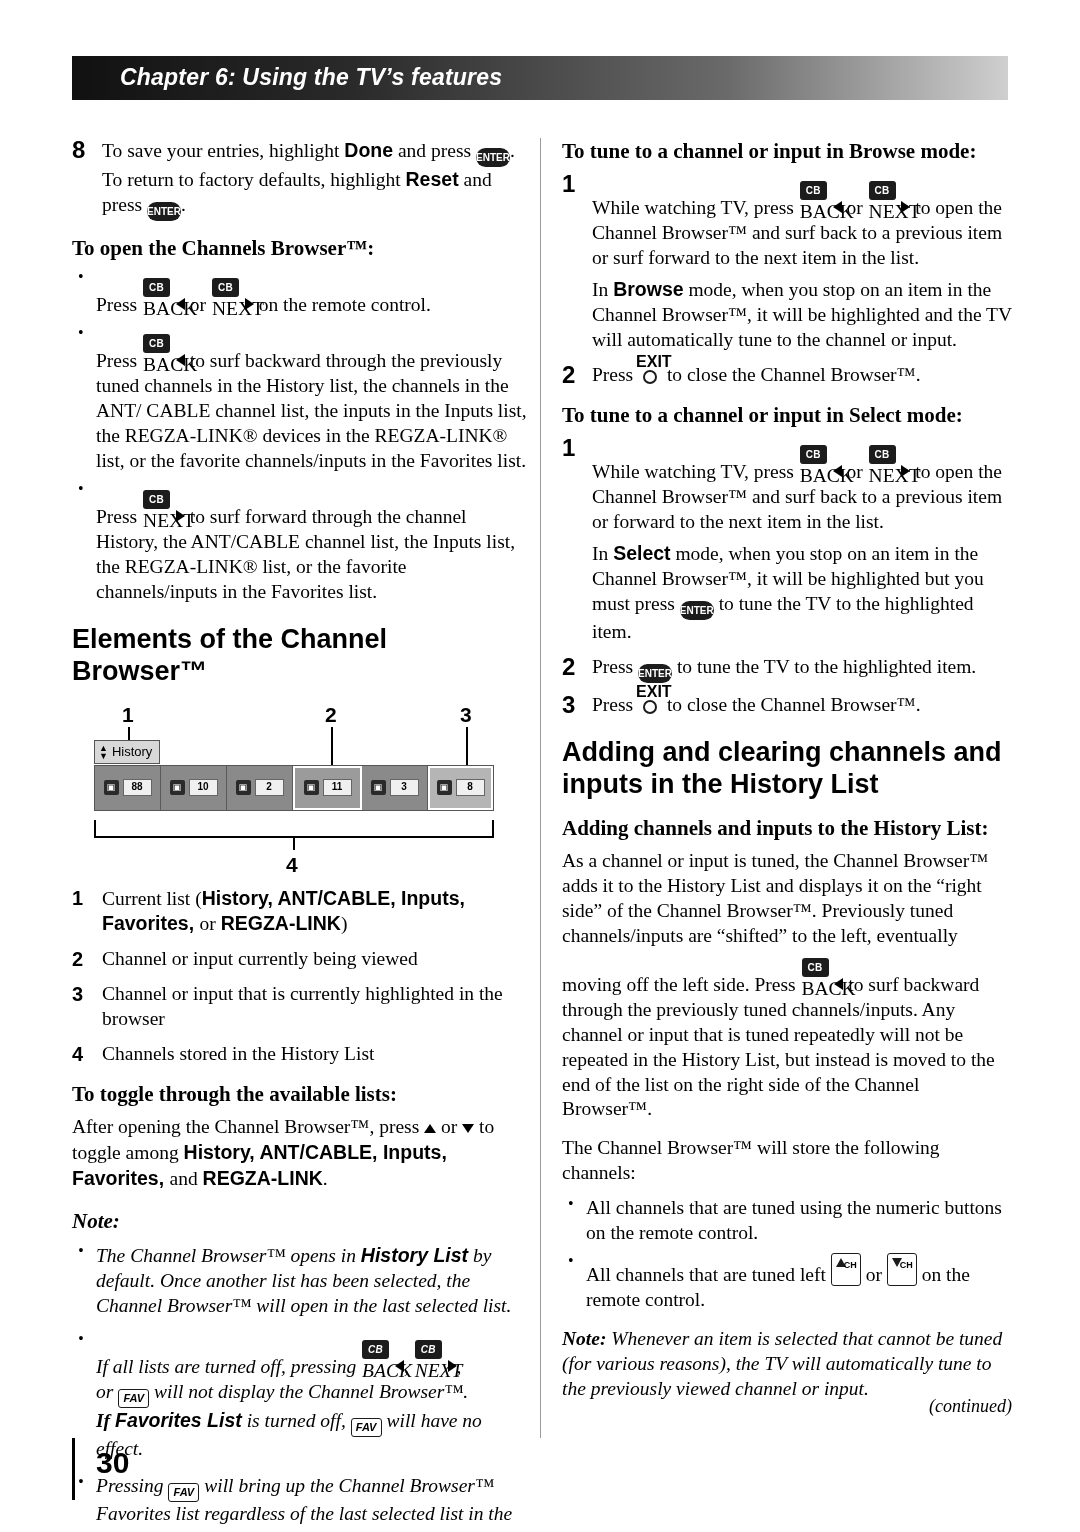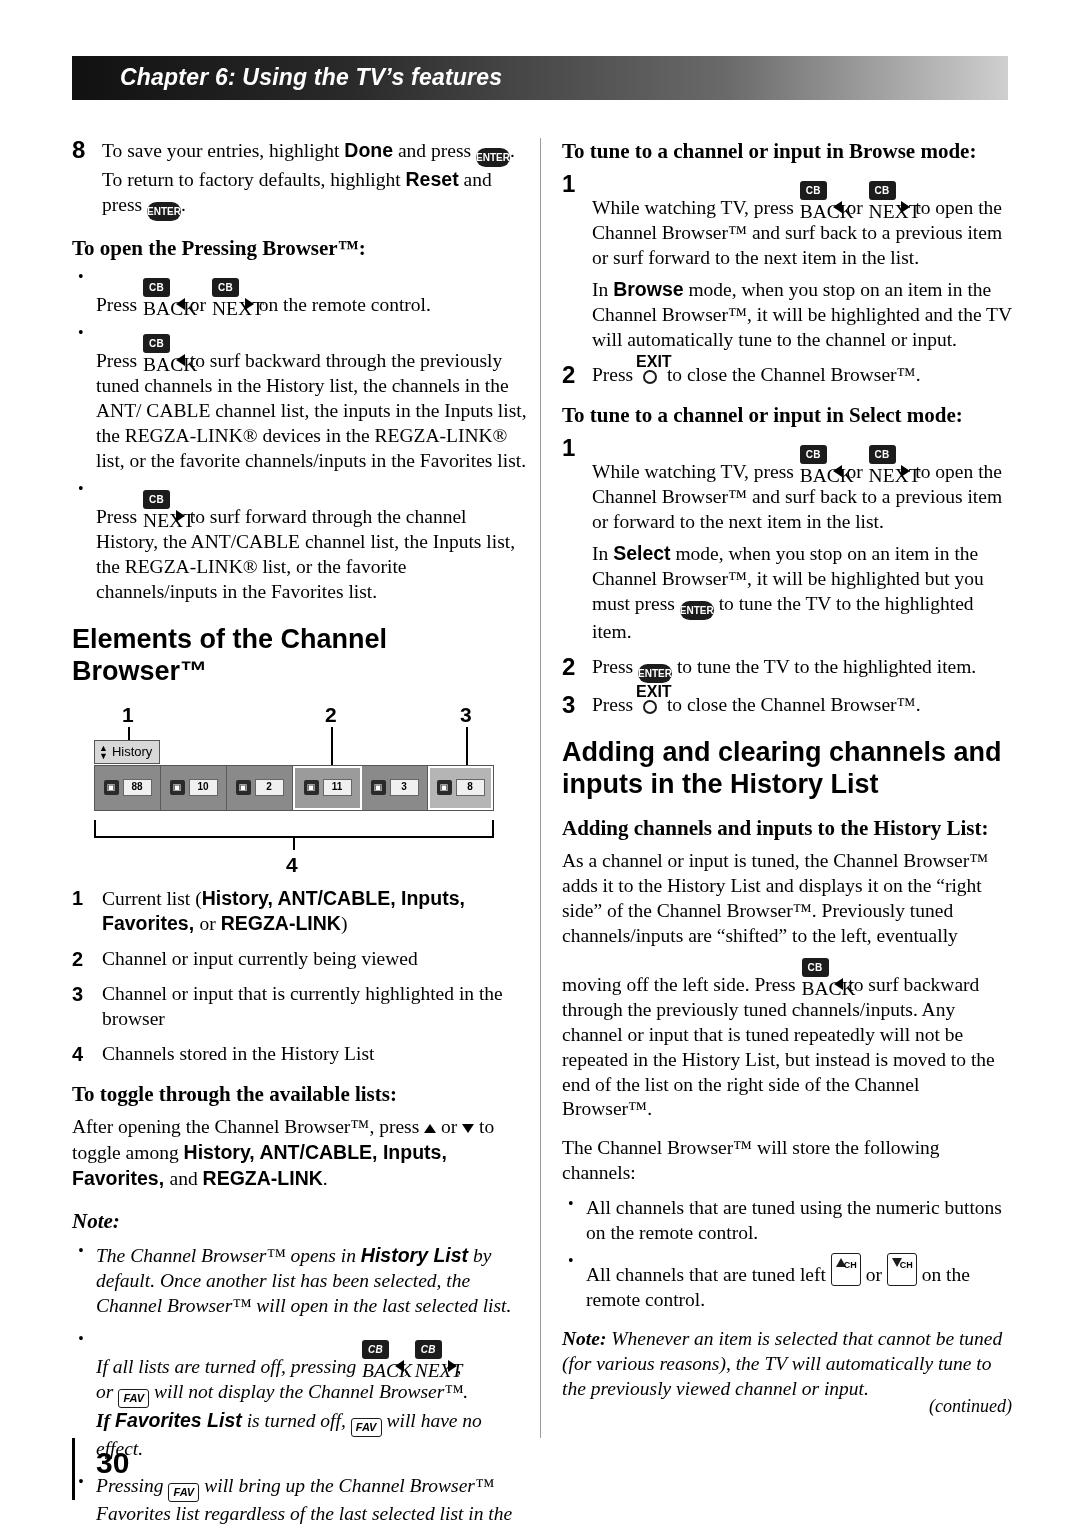--- a/index.html
+++ b/index.html
@@ -399,21 +399,21 @@
 
 <div class="divider"></div>
 
 <div class="col col-left">
 
   <div class="num-item">
     <span class="num">8</span>
     <span>To save your entries, highlight </span><span class="sans-bold">Done</span><span> and press </span><span class="key key-oval">ENTER</span><span>. To return to factory defaults, highlight </span><span class="sans-bold">Reset</span><span> and press </span><span class="key key-oval">ENTER</span><span>.</span>
   </div>
 
-  <h3 class="sub"><span>To open the Pressing Browser™:</span></h3>
+  <h3 class="sub"><span>To open the Channels Browser™:</span></h3>
 
   <div class="bullet-item">
     <span>Press </span><span class="key-wrap"><span class="key key-cb">CB</span><span class="cap">BACK</span></span> <span class="arrow-l"></span><span> or </span><span class="key-wrap"><span class="key key-cb">CB</span><span class="cap">NEXT</span></span> <span class="arrow-r"></span><span> on the remote control.</span>
   </div>
 
   <div class="bullet-item">
     <span>Press </span><span class="key-wrap"><span class="key key-cb">CB</span><span class="cap">BACK</span></span> <span class="arrow-l"></span><span> to surf backward through the previously tuned channels in the History list, the channels in the ANT/ CABLE channel list, the inputs in the Inputs list, the REGZA-LINK® devices in the REGZA-LINK® list, or the favorite channels/inputs in the Favorites list.</span>
   </div>
 
   <div class="bullet-item">

